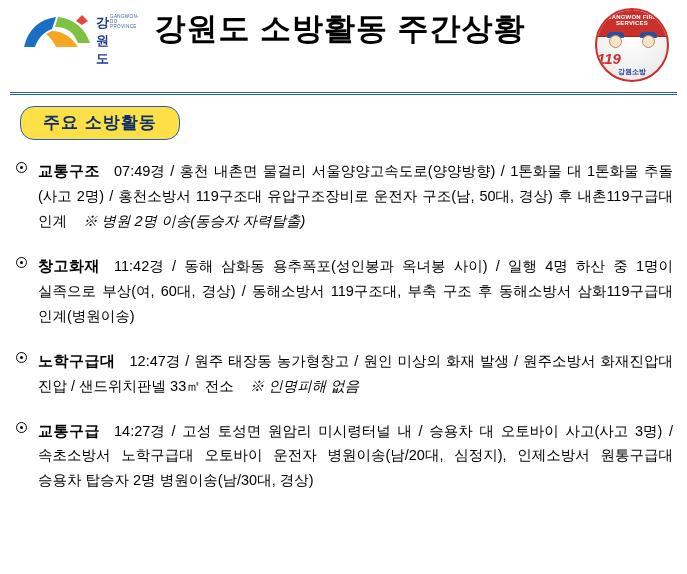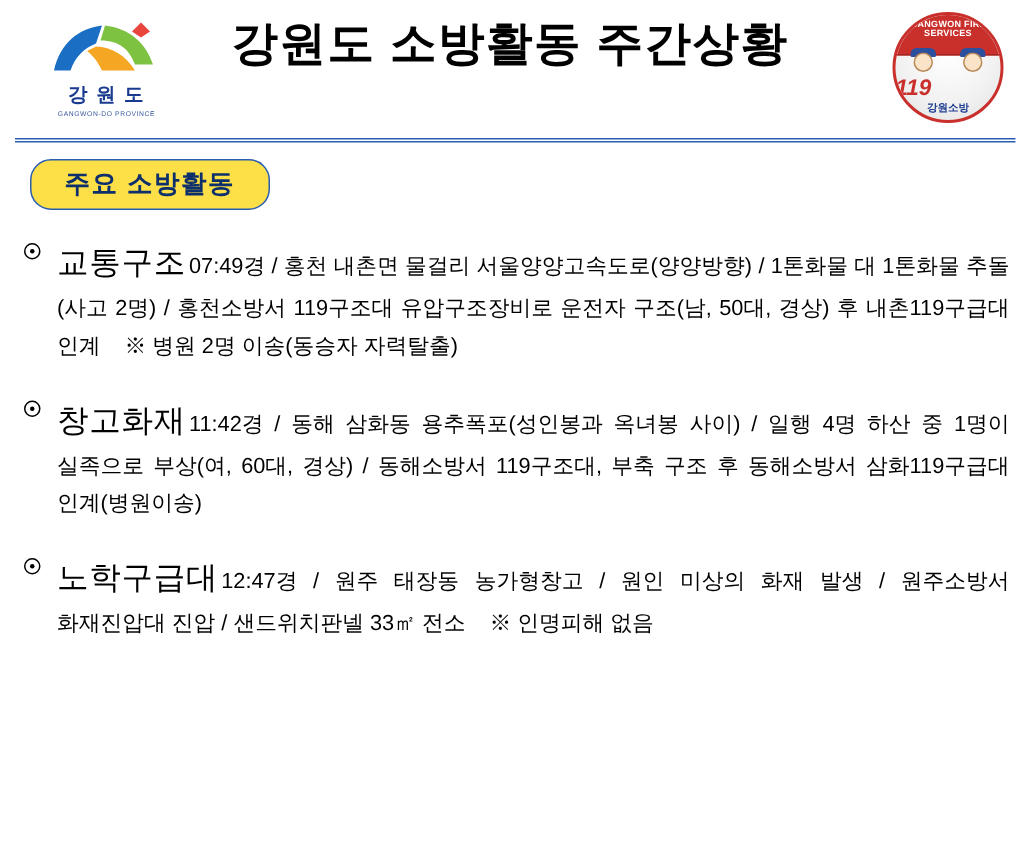--- a/index.html
+++ b/index.html
@@ -18,22 +18,22 @@
 
   
   .header {
     position: relative;
     height: 90px;
   }
   .logo {
     position: absolute;
     left: 22px; top: 13px;
     width: 98px; height: 66px;
-    display: flex; flex-direction: column;
-    align-items: center; justify-content: flex-start;
+    display: flex; flex-direction: row;
+    justify-content: flex-start;
   }
   .logo-mark {
     position: relative;
     width: 74px; height: 40px;
   }
   .logo-text {
     font-size: 13px; font-weight: bold;
     color: #1a3a8f;
     letter-spacing: 1px;
     margin-top: 1px;
@@ -166,27 +166,28 @@
   }
   .item-body {
     font-size: 14.5px;
     line-height: 1.72;
     color: #000000;
     text-align: justify;
     text-justify: inter-character;
     word-break: keep-all;
   }
   .cat {
-    font-weight: normal;
-    font-size: 21px;
+    font-weight: bold;
+    font-size: 15px;
     letter-spacing: 0.5px;
-    margin-right: 2px;
+    margin-right: 14px;
   }
   .note {
     margin-left: 16px;
+    font-style: italic;
   }
 </style>
 </head>
 <body>
 
 <div class="page">
 
   <div class="header">
 
     <div class="logo">
@@ -238,15 +239,21 @@
       </div>
     </div>
 
     <div class="item">
       <span class="bullet"></span>
       <div class="item-body">
         <span class="cat">노학구급대</span><span>12:47경 / 원주 태장동 농가형창고 / 원인 미상의 화재 발생 / 원주소방서 화재진압대 진압 / 샌드위치판넬 33㎡ 전소</span><span class="note">※ 인명피해 없음</span>
       </div>
     </div>
 
+    <div class="item">
+      <span class="bullet"></span>
+      <div class="item-body">
+        <span class="cat">교통구급</span><span>14:27경 / 고성 토성면 원암리 미시령터널 내 / 승용차 대 오토바이 사고(사고 3명) / 속초소방서 노학구급대 오토바이 운전자 병원이송(남/20대, 심정지), 인제소방서 원통구급대 승용차 탑승자 2명 병원이송(남/30대, 경상)</span><span class="note"></span>
+      </div>
+    </div>
 
   </div>
 </div>
 
 </body></html>

